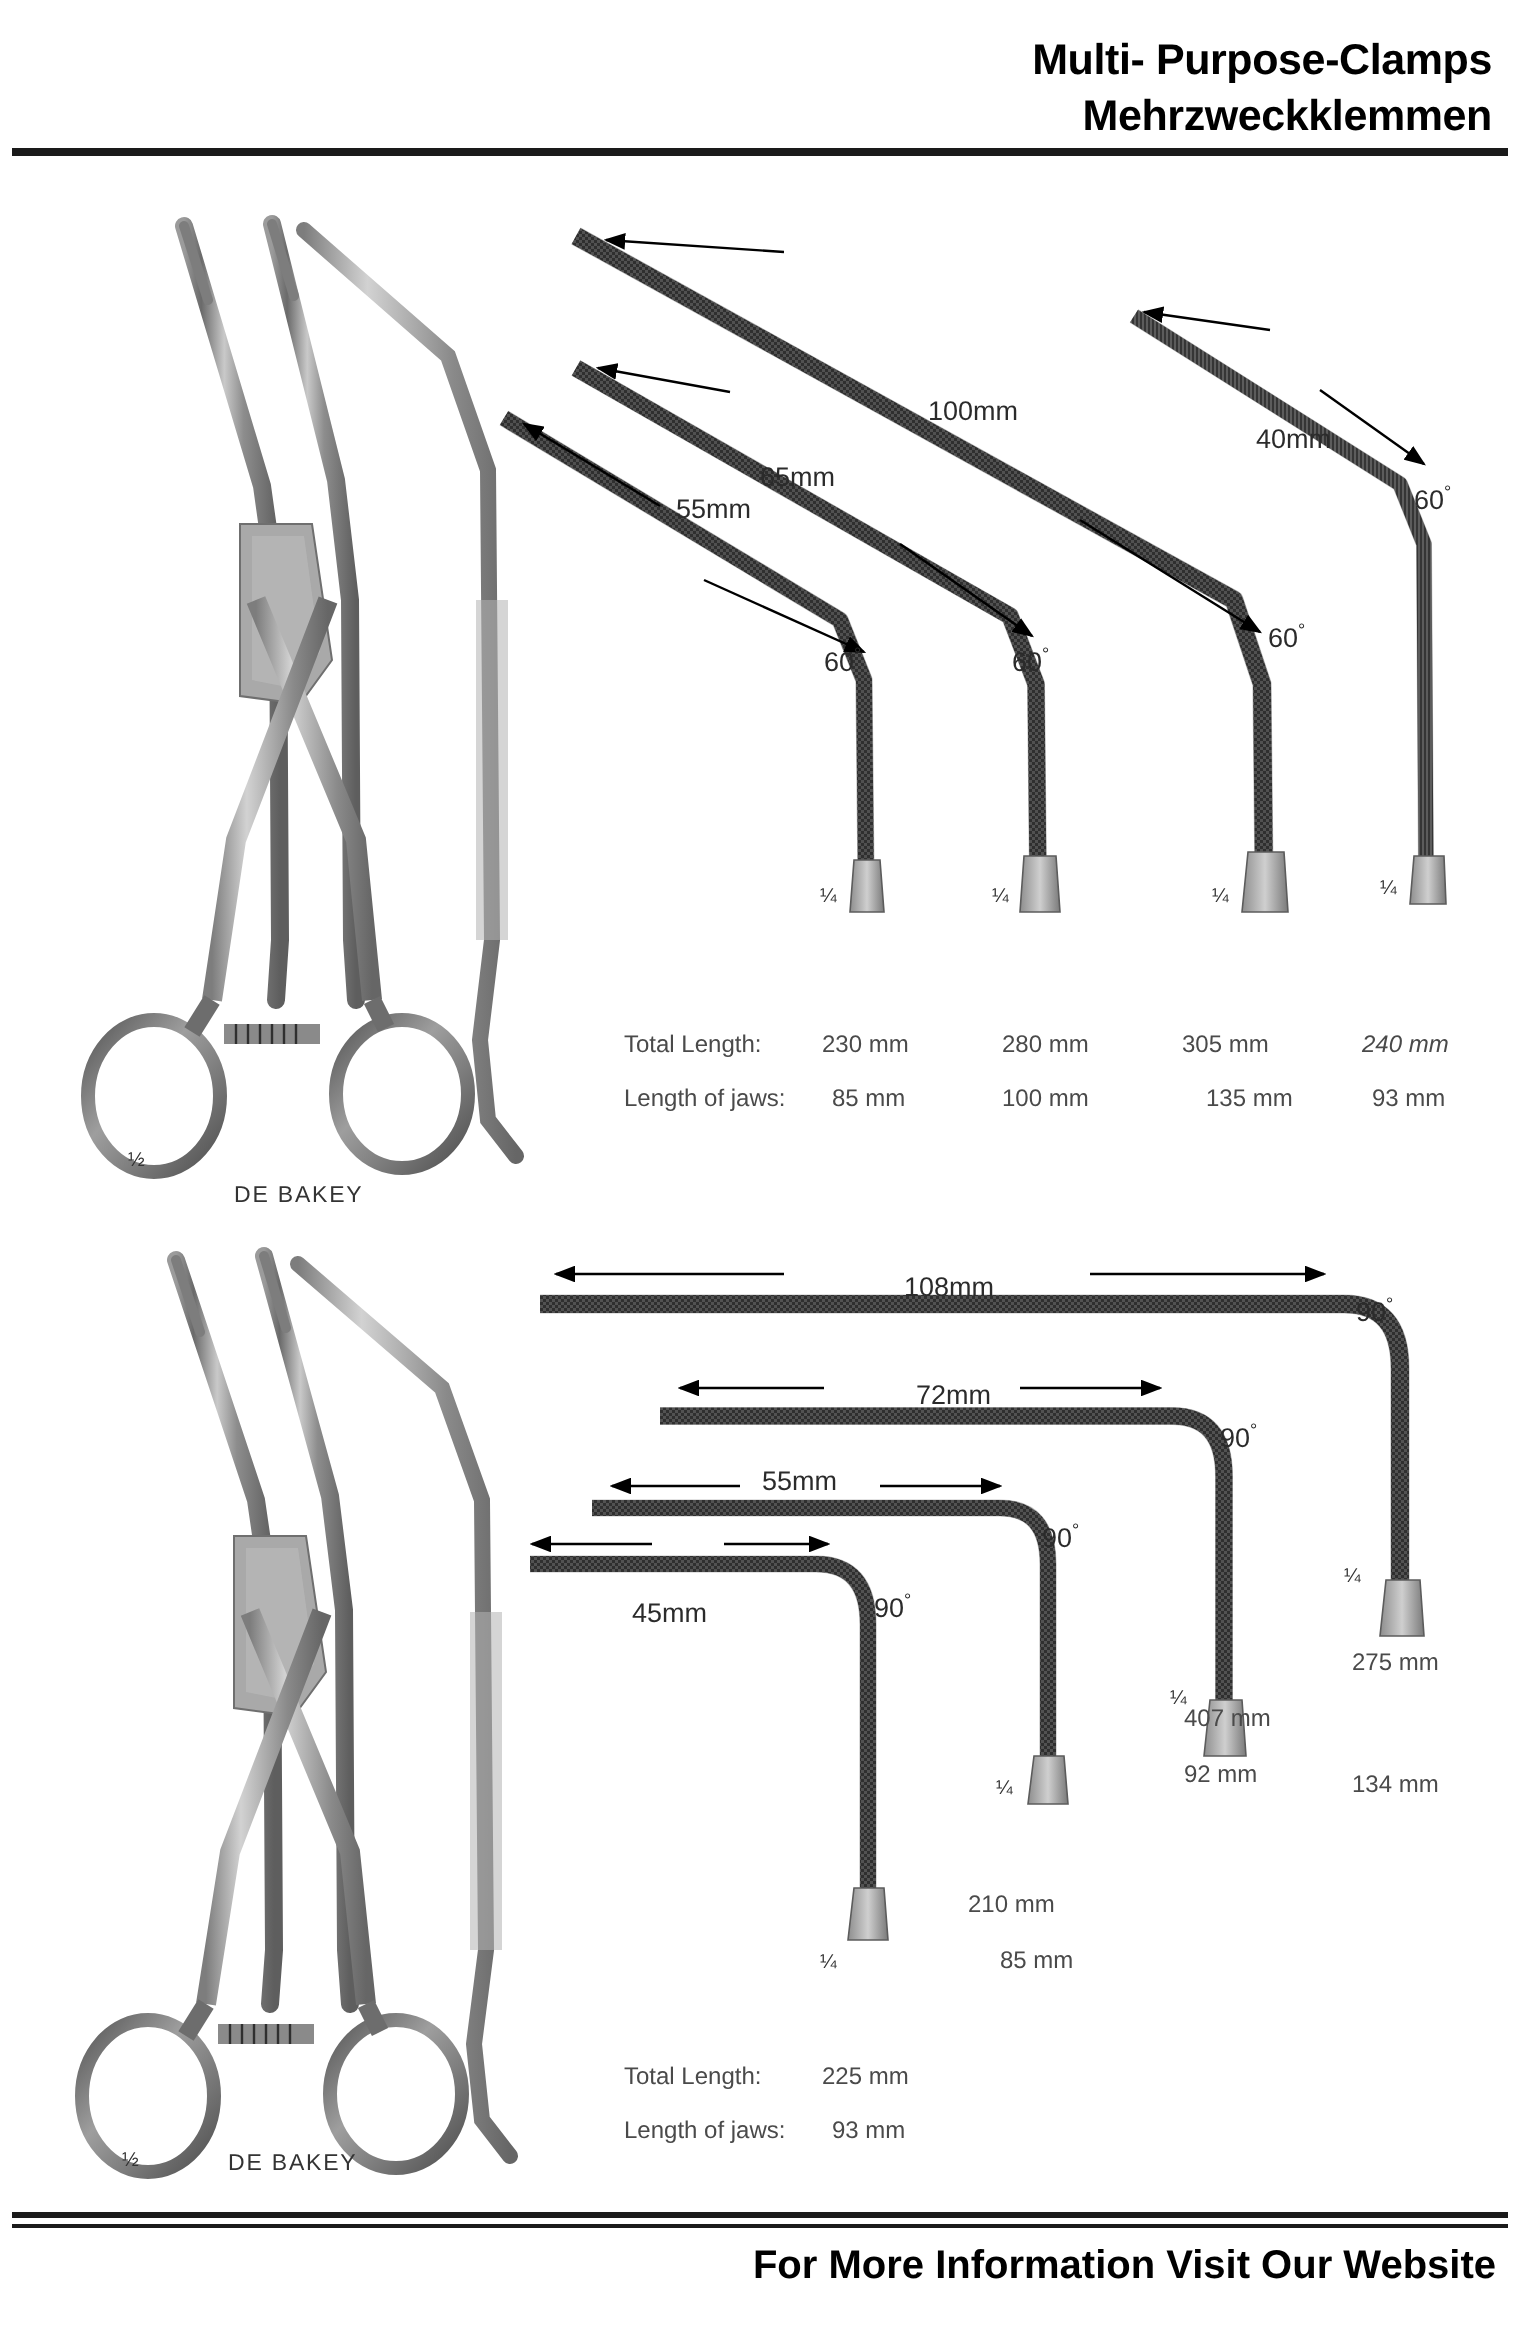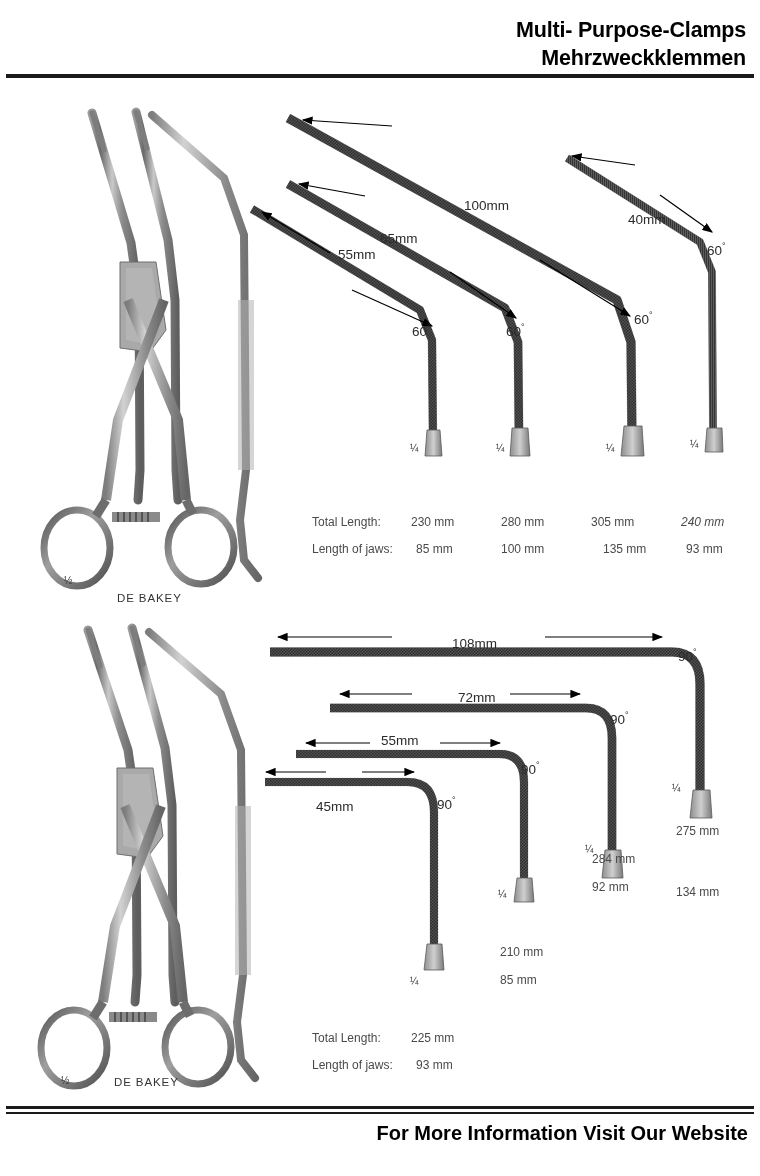--- a/index.html
+++ b/index.html
@@ -308,23 +308,23 @@
   <div class="lbl ang-lbl" style="left:521px; top:760px;"><span>90</span><span class="sup">°</span></div>
   <div class="lbl ang-lbl" style="left:437px; top:795px;"><span>90</span><span class="sup">°</span></div>
 
   <div class="frac" style="left:672px; top:784px;">¼</div>
   <div class="frac" style="left:585px; top:845px;">¼</div>
   <div class="frac" style="left:498px; top:890px;">¼</div>
   <div class="frac" style="left:410px; top:977px;">¼</div>
 
   <div class="lbl spec-lbl" style="left:676px; top:824px;">275 mm</div>
   <div class="lbl spec-lbl" style="left:676px; top:851px;margin-top:34px;">134 mm</div>
-  <div class="lbl spec-lbl" style="left:592px; top:852px;">284 mm</div>
+  <div class="lbl spec-lbl" style="left:592px; top:852px;">407 mm</div>
   <div class="lbl spec-lbl" style="left:592px; top:880px;">92 mm</div>
-  <div class="lbl spec-lbl" style="left:500px; top:945px;">210 mm</div>
+  <div class="lbl spec-lbl" style="left:484px; top:945px;">210 mm</div>
   <div class="lbl spec-lbl" style="left:500px; top:973px;">85 mm</div>
 
   <div>
     <div class="lbl spec-lbl" style="left:312px; top:1031px;">Total Length:</div>
     <div class="lbl spec-lbl" style="left:312px; top:1058px;">Length of jaws:</div>
     <div class="lbl spec-lbl" style="left:411px; top:1031px;">225 mm</div>
     <div class="lbl spec-lbl" style="left:416px; top:1058px;">93 mm</div>
   </div>
 
   <div class="frac" style="left:61px; top:1076px;">½</div>

